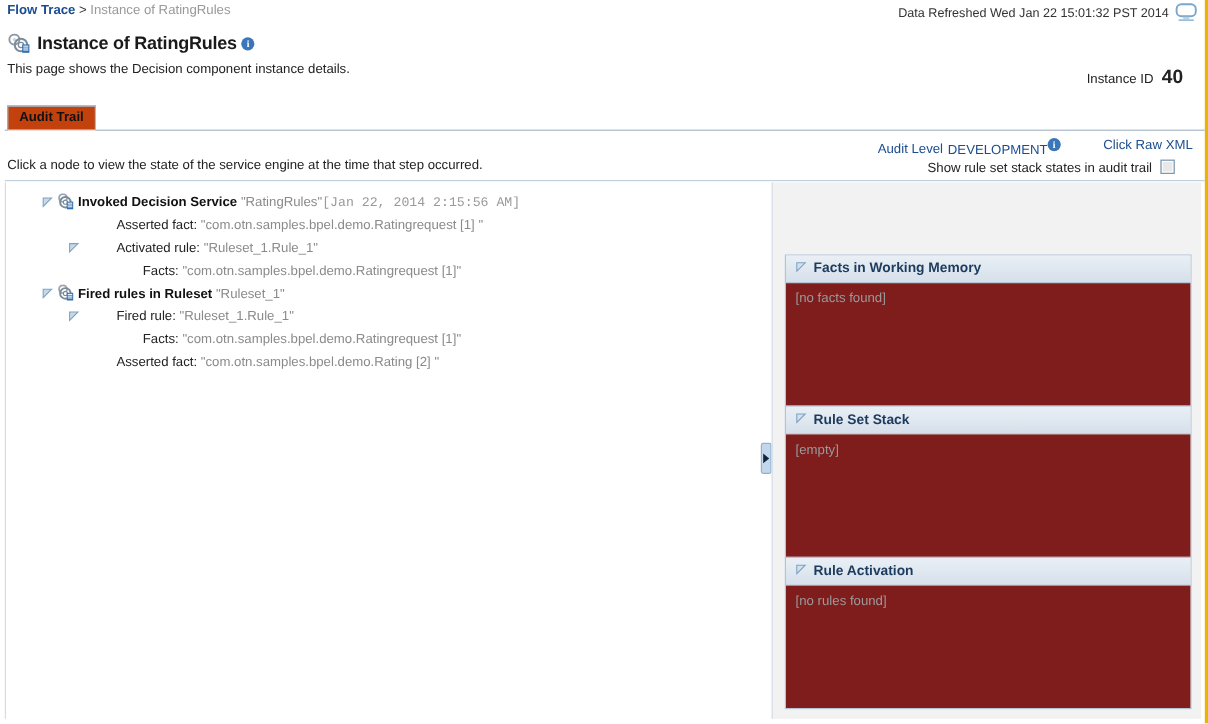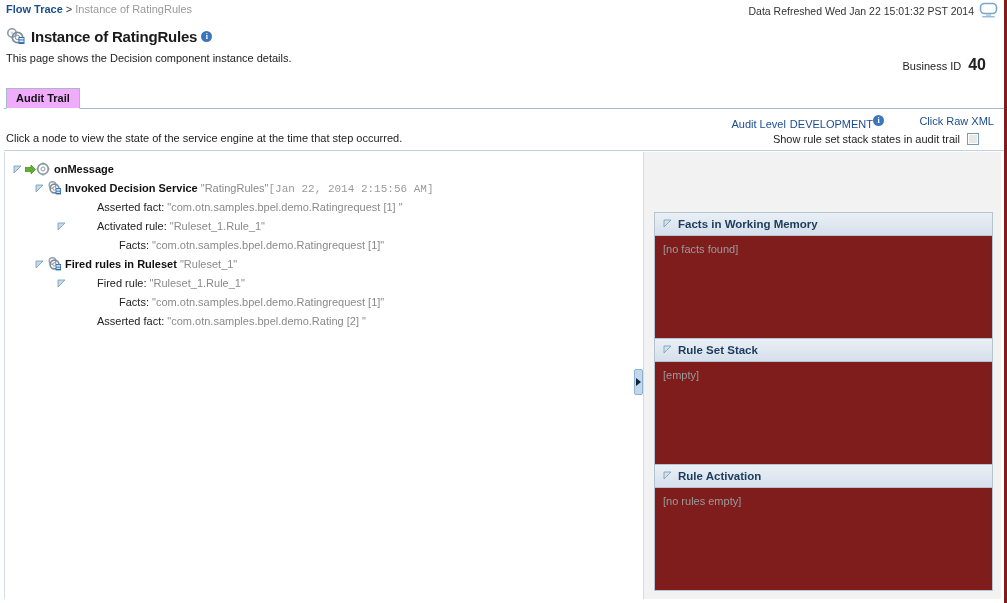--- a/index.html
+++ b/index.html
@@ -9,21 +9,21 @@
     font-family: "Liberation Sans", sans-serif;
     font-size: 11px;
     color: #000000;
     overflow: hidden;
   }
   #page {
     position: relative;
     width: 1007px; height: 603px;
     background: #ffffff;
     box-sizing: border-box;
-    border-right: 3px solid #7f1d1d;
+    border-right: 3px solid #eab308;
   }
 
   
   .breadcrumb {
     position: absolute; left: 6px; top: 3px;
     font-size: 11px;
     white-space: nowrap;
   }
   .breadcrumb a {
     color: #1a4d8f; text-decoration: none; font-weight: bold;
@@ -70,21 +70,21 @@
   .tabbar {
     position: absolute; left: 4px; top: 88px; width: 1000px; height: 21px;
     border-bottom: 1px solid #a7b8c9;
     box-sizing: border-box;
   }
   .tab {
     position: absolute; left: 2px; top: 0px;
     height: 21px; box-sizing: border-box;
     padding: 3px 9px 0 9px;
     font-size: 11px; font-weight: bold; color: #111;
-    background: #f0abfc;
+    background: #c2410c;
     border: 1px solid #a7b8c9;
     border-bottom: 1px solid #ffffff;
   }
 
   
   .instr1 { position: absolute; left: 6px; top: 113px; font-size: 11px; color: #222; }
   .instr2 { position: absolute; left: 6px; top: 132px; font-size: 11px; color: #222; }
 
   .auditlevel {
     position: absolute; right: 120px; top: 115px;
@@ -233,21 +233,21 @@
         <rect x="13.4" y="13.2" width="4.2" height="0.9" fill="#ffffff"></rect>
       </svg>
     </span>
     <span class="title-text">Instance of RatingRules</span>
     <span class="info-ico">i</span>
   </div>
 
   <div class="subtitle">This page shows the Decision component instance details.</div>
 
   <div class="instance-id">
-    <span>Business ID</span><b>40</b>
+    <span>Instance ID</span><b>40</b>
   </div>
 
   <div class="tabbar">
     <div class="tab">Audit Trail</div>
   </div>
 
   <div class="instr2">Click a node to view the state of the service engine at the time that step occurred.</div>
 
   <div class="auditlevel">
     <span class="lbl">Audit Level</span><a href="#" class="val" style="text-decoration:none;">DEVELOPMENT</a><span class="info-ico">i</span>
@@ -255,34 +255,20 @@
   <a href="#" class="viewraw">Click Raw XML</a>
 
   <div class="showrule">
     <span>Show rule set stack states in audit trail</span><span class="cbx"></span>
   </div>
 
   <div class="hrule"></div>
 
   <div class="leftpane">
     <div class="tree" id="tree">
-        <div class="node"><span style="display:inline-block;width:8px"></span><span class="twisty"><svg width="10" height="10" viewBox="0 0 10 10">
-              <path d="M1 1 L8 1 L1 8 Z" fill="#c8d8e6" stroke="#7ea3c4" stroke-width="0.9"></path>
-            </svg></span><span class="arrow-ico"><svg width="11" height="11" viewBox="0 0 11 11">
-              <path d="M0 3.5 L6 3.5 L6 1 L10.5 5.5 L6 10 L6 7.5 L0 7.5 Z" fill="#5cb32a" stroke="#3d8a17" stroke-width="0.7"></path>
-            </svg></span><span class="ico"><svg width="14" height="14" viewBox="0 0 14 14">
-              <circle cx="7" cy="7" r="5.3" fill="none" stroke="#8a97a3" stroke-width="1.7"></circle>
-              <circle cx="7" cy="7" r="2" fill="#ffffff" stroke="#8a97a3" stroke-width="1"></circle>
-              <g stroke="#8a97a3" stroke-width="1.4">
-                <line x1="7" y1="0.6" x2="7" y2="2.2"></line>
-                <line x1="7" y1="11.8" x2="7" y2="13.4"></line>
-                <line x1="0.6" y1="7" x2="2.2" y2="7"></line>
-                <line x1="11.8" y1="7" x2="13.4" y2="7"></line>
-              </g>
-            </svg></span><span class="nlabel">onMessage</span></div>
         <div class="node"><span style="display:inline-block;width:30px"></span><span class="twisty"><svg width="10" height="10" viewBox="0 0 10 10">
               <path d="M1 1 L8 1 L1 8 Z" fill="#c8d8e6" stroke="#7ea3c4" stroke-width="0.9"></path>
             </svg></span><span class="ico"><svg width="15" height="14" viewBox="0 0 15 14">
               <circle cx="5.5" cy="4" r="3.3" fill="none" stroke="#9aa6b2" stroke-width="1.5"></circle>
               <circle cx="7.5" cy="7.5" r="4.4" fill="none" stroke="#7b8b99" stroke-width="1.6"></circle>
               <circle cx="7.5" cy="7.5" r="1.7" fill="#ffffff" stroke="#7b8b99" stroke-width="0.9"></circle>
               <rect x="8.6" y="7" width="5.4" height="6.4" fill="#2f6fb0"></rect>
               <rect x="9.4" y="7.9" width="3.8" height="0.85" fill="#ffffff"></rect>
               <rect x="9.4" y="9.4" width="3.8" height="0.85" fill="#ffffff"></rect>
               <rect x="9.4" y="10.9" width="3.8" height="0.85" fill="#ffffff"></rect>
@@ -323,17 +309,17 @@
         <div class="box-body h1"><span>[no facts found]</span></div>
         <div class="box-sep"></div>
         <div class="box-hdr"><span class="tw"><svg width="10" height="10" viewBox="0 0 10 10">
               <path d="M1 1 L8 1 L1 8 Z" fill="#d4e0ea" stroke="#7ea3c4" stroke-width="0.9"></path>
             </svg></span><span>Rule Set Stack</span></div>
         <div class="box-body h2"><span>[empty]</span></div>
         <div class="box-sep"></div>
         <div class="box-hdr"><span class="tw"><svg width="10" height="10" viewBox="0 0 10 10">
               <path d="M1 1 L8 1 L1 8 Z" fill="#d4e0ea" stroke="#7ea3c4" stroke-width="0.9"></path>
             </svg></span><span>Rule Activation</span></div>
-        <div class="box-body h3"><span>[no rules empty]</span></div>
+        <div class="box-body h3"><span>[no rules found]</span></div>
       </div>
   </div>
 
 </div>
 
 </body></html>

